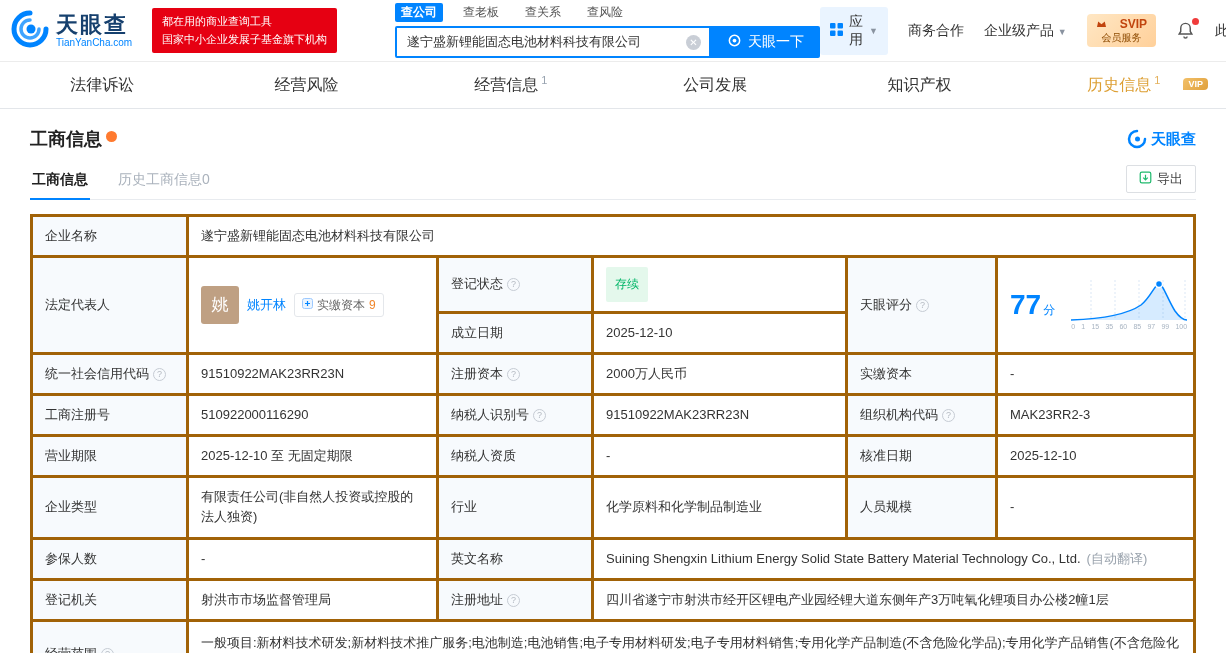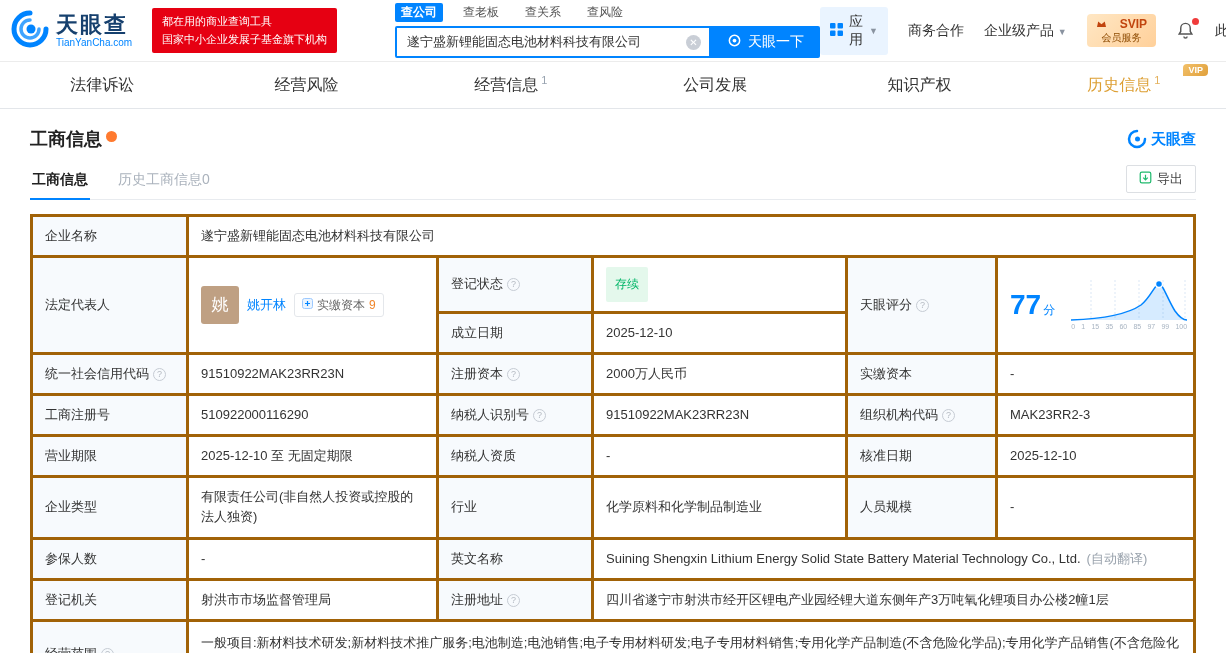--- a/index.html
+++ b/index.html
@@ -33,21 +33,21 @@
 
   
   .nav-tabs { display:flex; height:47px; border-bottom:1px solid #e3e6ea; background:#fff; }
   .nav-tab { flex:1; display:flex; align-items:center; justify-content:center; font-size:16px; color:#333; cursor:pointer; position:relative; }
   .nav-tab .count { font-size:11px; color:#98a3b0; margin-left:3px; align-self:flex-start; margin-top:12px;}
   .nav-tab.active { color:#0084ff; font-weight:bold; background:#f6f9fd; }
   .nav-tab.active::after { content:""; position:absolute; left:0; right:0; bottom:-1px; height:3px; background:#0084ff; }
   .nav-tab.active .count { color:#6aa9e9; }
   .nav-tab.vip-tab { color:#dd9f33; }
   .nav-tab.vip-tab .count { color:#e4b15c; }
-  .vip-tag { position:absolute; top:2px; right:18px; background:linear-gradient(135deg,#f2c069,#e0a03c); color:#fff; font-size:9px; font-weight:bold; border-radius:4px 4px 4px 0; padding:1px 5px;}
+  .vip-tag { position:absolute; top:16px; right:18px; background:linear-gradient(135deg,#f2c069,#e0a03c); color:#fff; font-size:9px; font-weight:bold; border-radius:4px 4px 4px 0; padding:1px 5px;}
 
   
   .content { padding:18px 30px 0 30px; }
   .section-head { display:flex; align-items:center; }
   .section-title { font-size:18px; font-weight:bold; color:#222; }
   .hot-dot { width:11px; height:11px; background:#ff7a2f; border-radius:50%; margin:2px 0 8px 4px; }
   .brand-mark { margin-left:auto; display:flex; align-items:center; gap:4px; color:#0084ff; font-size:15px; font-weight:bold;}
   .subtabs-row { display:flex; align-items:flex-end; border-bottom:1px solid #e8ebef; margin-top:14px; padding-bottom:0; }
   .subtab { font-size:14px; padding:0 2px 10px 2px; margin-right:26px; cursor:pointer; position:relative;}
   .subtab.active { color:#222; font-weight:bold; }

